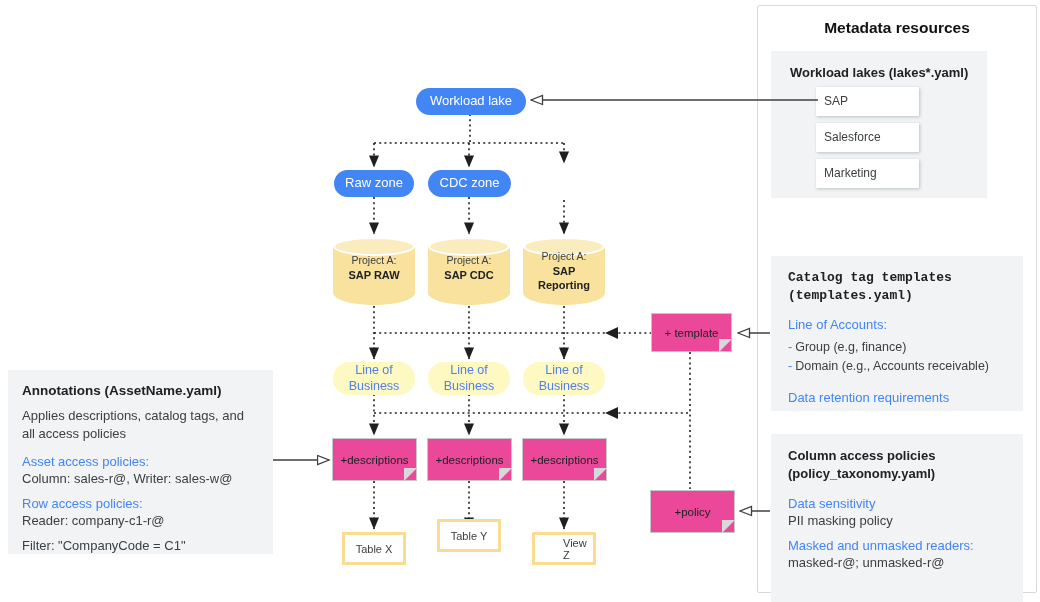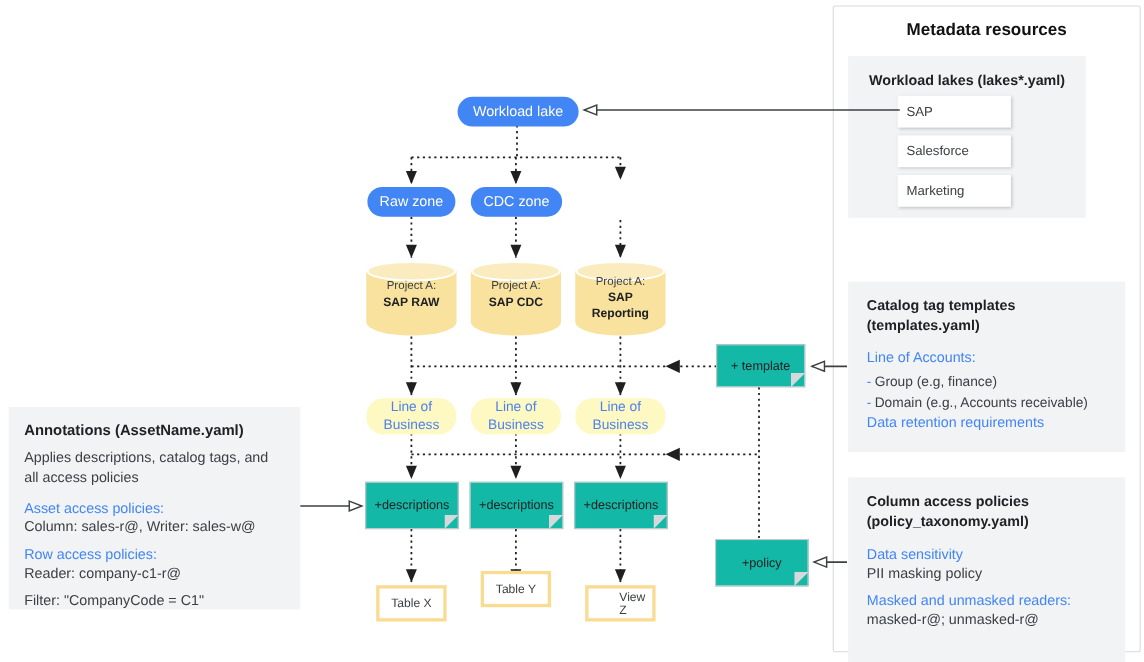--- a/index.html
+++ b/index.html
@@ -19,25 +19,25 @@
   .s1{left:13px;top:45px;width:216px;height:147px;padding:13px;}
   .s2{left:13px;top:250px;width:252px;height:155px;}
   .s3{left:13px;top:428px;width:252px;height:180px;}
   .s-h{font-weight:bold;font-size:13px;color:#202124;line-height:1.35;}
   .s1 .s-h{white-space:nowrap;padding-left:6px;}
   .card{position:absolute;left:45px;width:103px;height:29px;background:#fff;
         box-shadow:1px 1px 3px rgba(60,64,67,.28);font-size:12px;color:#3c4043;
         line-height:29px;padding-left:8px;box-sizing:border-box;}
   .card1{top:36px}.card2{top:72px}.card3{top:108px}
   .s-blue{color:#4285F4;font-size:13px;}
-  .s2 .s-h{margin-bottom:13px;}
+  .s2 .s-h{margin-bottom:13px;font-family:Liberation Mono, monospace;}
   .s2 .s-blue{margin-bottom:6px;}
   .bullet{font-size:12.5px;color:#3c4043;line-height:1.5;}
   .bullet .dash{color:#4285F4;margin-right:3px;}
-  .retention{margin-top:0;}
+  .retention{margin-top:14px;}
   .s3 .s-h{margin-bottom:14px;}
   .s3 .s-blue{margin-bottom:2px;}
   .s-v{font-size:13px;color:#3c4043;margin-bottom:10px;}
   
   .pill{position:absolute;background:#4285F4;color:#fff;border-radius:15px;display:flex;
         align-items:center;justify-content:center;text-align:center;font-size:13px;line-height:1.15;}
   #wl{left:416px;top:88px;width:110px;height:27px;}
   #z1{left:334px;top:170px;width:80px;height:27px;}
   #z2{left:428px;top:170px;width:83px;height:27px;}
   #z3{left:522px;top:166px;width:84px;height:34px;font-size:12.5px;border-radius:17px;padding:0 8px;box-sizing:border-box;}
@@ -49,21 +49,21 @@
             border-radius:50%;border:2px solid #fff;box-sizing:border-box;}
   .cyl .txt{position:absolute;left:0;right:0;top:17px;text-align:center;font-size:10.5px;
             color:#3c4043;line-height:1.3;}
   .cyl .name{font-weight:bold;color:#202124;font-size:11px;}
   #cy3 .txt{padding:0 11px;top:13px;}
   .lob{position:absolute;background:#fef9c3;color:#4E80EE;border-radius:16px;display:flex;
        align-items:center;justify-content:center;text-align:center;font-size:12.5px;line-height:1.25;}
   #lb1{left:333px;top:362px;width:82px;height:33px;}
   #lb2{left:428px;top:362px;width:82px;height:33px;}
   #lb3{left:523px;top:362px;width:82px;height:33px;}
-  .note{position:absolute;background:#14b8a6;border:1.5px solid #c3c7ca;box-sizing:border-box;
+  .note{position:absolute;background:#ec4899;border:1.5px solid #c3c7ca;box-sizing:border-box;
         display:flex;align-items:center;justify-content:center;font-size:11.5px;font-weight:500;color:#202124;}
   .note .fold{position:absolute;right:-1px;bottom:-1px;width:13px;height:13px;background:#d6d9dc;
               clip-path:polygon(0 0,100% 0,0 100%);}
   #d1{left:332px;top:438px;width:85px;height:43px;}
   #d2{left:427px;top:438px;width:85px;height:43px;}
   #d3{left:522px;top:438px;width:85px;height:43px;}
   #tpl{left:651px;top:313px;width:81px;height:39px;}
   #pol{left:650px;top:490px;width:85px;height:43px;}
   .tbl{position:absolute;width:64px;height:33px;background:#fff;border:3px solid #F9DC92;
        box-sizing:border-box;display:flex;align-items:center;justify-content:center;

